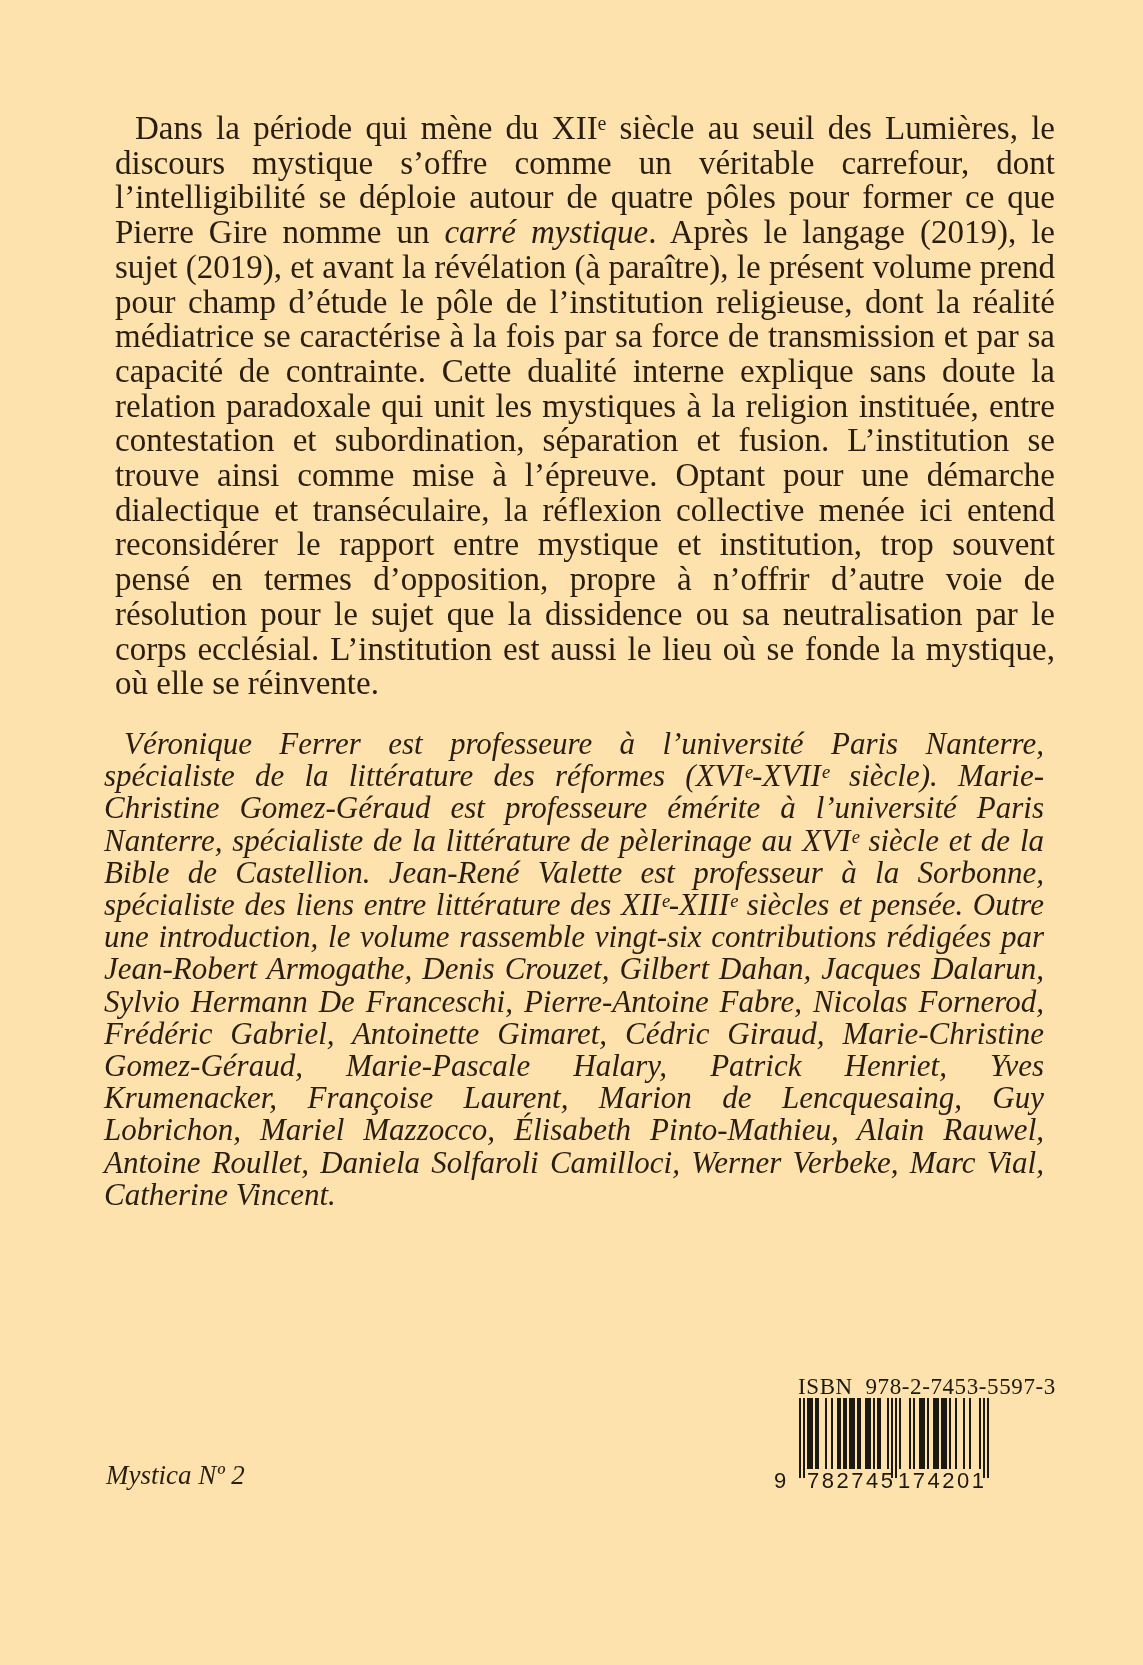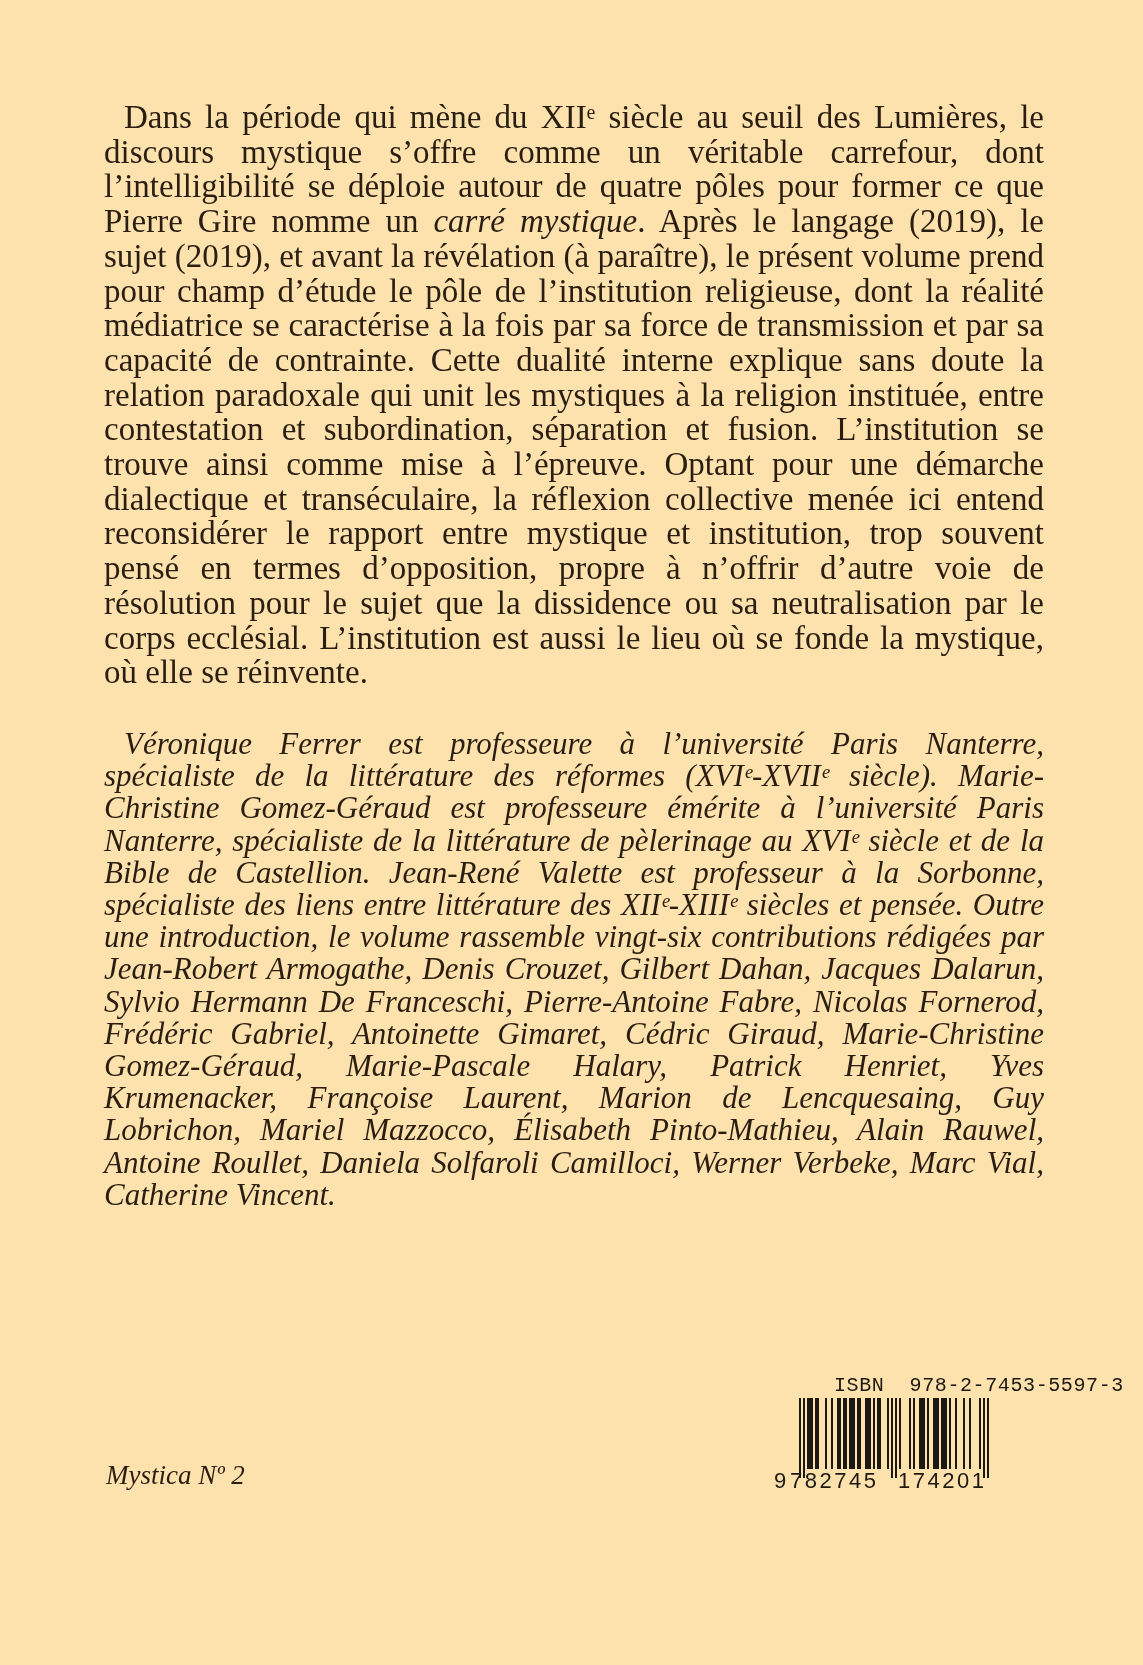--- a/index.html
+++ b/index.html
@@ -5,52 +5,51 @@
   html,body{margin:0;padding:0;}
   .page{
     position:relative;
     width:1143px;height:1665px;
     background:var(--bg,#fde2ad);
     color:var(--ink,#2a1e12);
     font-family:"Liberation Serif","DejaVu Serif",serif;
     overflow:hidden;
   }
   .synopsis{
-    position:absolute;left:100px;top:96px;width:940px;margin:4px;
+    position:absolute;left:100px;top:96px;width:940px;margin:15px;
     font-size:33px;line-height:34.7px;
     text-align:justify;text-indent:20px;hyphens:none;
   }
   .synopsis .em{font-style:italic;}
   .authors{
     position:absolute;left:100px;top:724px;width:940px;margin:4px;
     font-size:31px;line-height:32.2px;font-style:italic;
     text-align:justify;text-indent:20px;hyphens:none;
   }
   .series{
     position:absolute;left:106px;top:1460px;
     font-size:27px;font-style:italic;
   }
   .isbn-label{
     position:absolute;left:798px;top:1374px;
-    font-family:Liberation Mono, monospace;
-    font-size:20px;letter-spacing:.6px;white-space:pre;
+    font-family:Liberation Serif, serif;
+    font-size:23px;letter-spacing:.6px;white-space:pre;
     color:var(--bar,#1c1812);
-    margin-left:36px;
   }
   .barcode{
     position:absolute;left:799px;top:1398px;display:block;
   }
   .bc-digit{
     position:absolute;top:1468px;
     font-family:"Liberation Sans","DejaVu Sans",sans-serif;
     font-size:22px;letter-spacing:2.5px;
     color:var(--bar,#1c1812);
   }
   .d-lead{left:774px;letter-spacing:0;}
-  .d-g1{left:790px;}
+  .d-g1{left:807px;}
   .d-g2{left:898px;}
 </style>
 </head>
 <body>
 
 <div class="page">
 
   <p class="synopsis"><span>Dans la période qui mène du XIIᵉ siècle au seuil des Lumières, le discours mystique s’offre comme un véritable carrefour, dont l’intelligibilité se déploie autour de quatre pôles pour former ce que Pierre Gire nomme un </span><span class="em">carré mystique</span><span>. Après le langage (2019), le sujet (2019), et avant la révélation (à paraître), le présent volume prend pour champ d’étude le pôle de l’institution religieuse, dont la réalité médiatrice se caractérise à la fois par sa force de transmission et par sa capacité de contrainte. Cette dualité interne explique sans doute la relation paradoxale qui unit les mystiques à la religion instituée, entre contestation et subordination, séparation et fusion. L’institution se trouve ainsi comme mise à l’épreuve. Optant pour une démarche dialectique et transéculaire, la réflexion collective menée ici entend reconsidérer le rapport entre mystique et institution, trop souvent pensé en termes d’opposition, propre à n’offrir d’autre voie de résolution pour le sujet que la dissidence ou sa neutralisation par le corps ecclésial. L’institution est aussi le lieu où se fonde la mystique, où elle se réinvente.</span></p>
 
   <p class="authors">Véronique Ferrer est professeure à l’université Paris Nanterre, spécialiste de la littérature des réformes (XVIᵉ-XVIIᵉ siècle). Marie-Christine Gomez-Géraud est professeure émérite à l’université Paris Nanterre, spécialiste de la littérature de pèlerinage au XVIᵉ siècle et de la Bible de Castellion. Jean-René Valette est professeur à la Sorbonne, spécialiste des liens entre littérature des XIIᵉ-XIIIᵉ siècles et pensée. Outre une introduction, le volume rassemble vingt-six contributions rédigées par Jean-Robert Armogathe, Denis Crouzet, Gilbert Dahan, Jacques Dalarun, Sylvio Hermann De Franceschi, Pierre-Antoine Fabre, Nicolas Fornerod, Frédéric Gabriel, Antoinette Gimaret, Cédric Giraud, Marie-Christine Gomez-Géraud, Marie-Pascale Halary, Patrick Henriet, Yves Krumenacker, Françoise Laurent, Marion de Lencquesaing, Guy Lobrichon, Mariel Mazzocco, Élisabeth Pinto-Mathieu, Alain Rauwel, Antoine Roullet, Daniela Solfaroli Camilloci, Werner Verbeke, Marc Vial, Catherine Vincent.</p>

